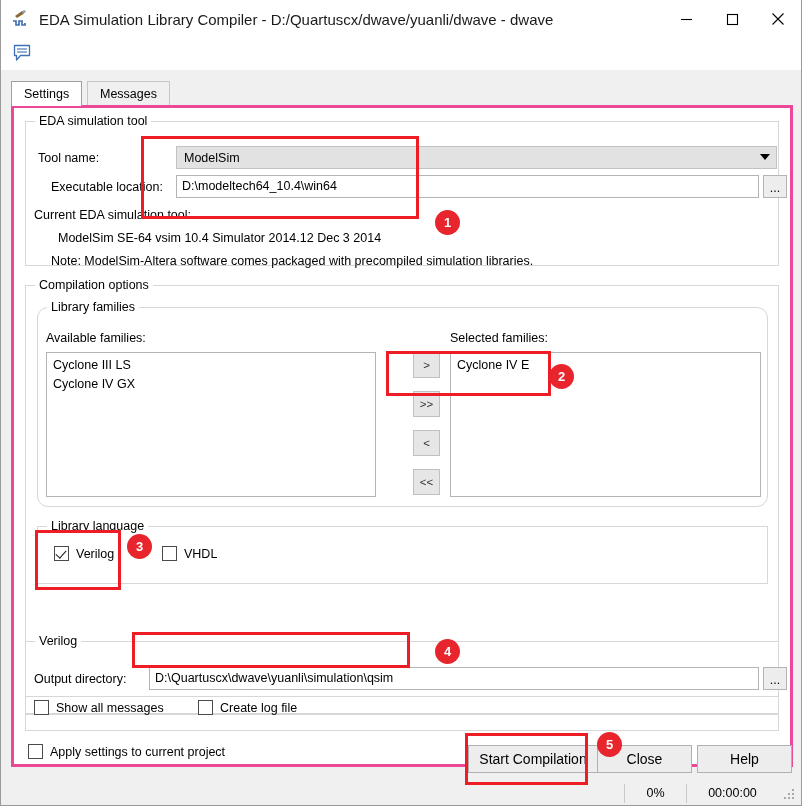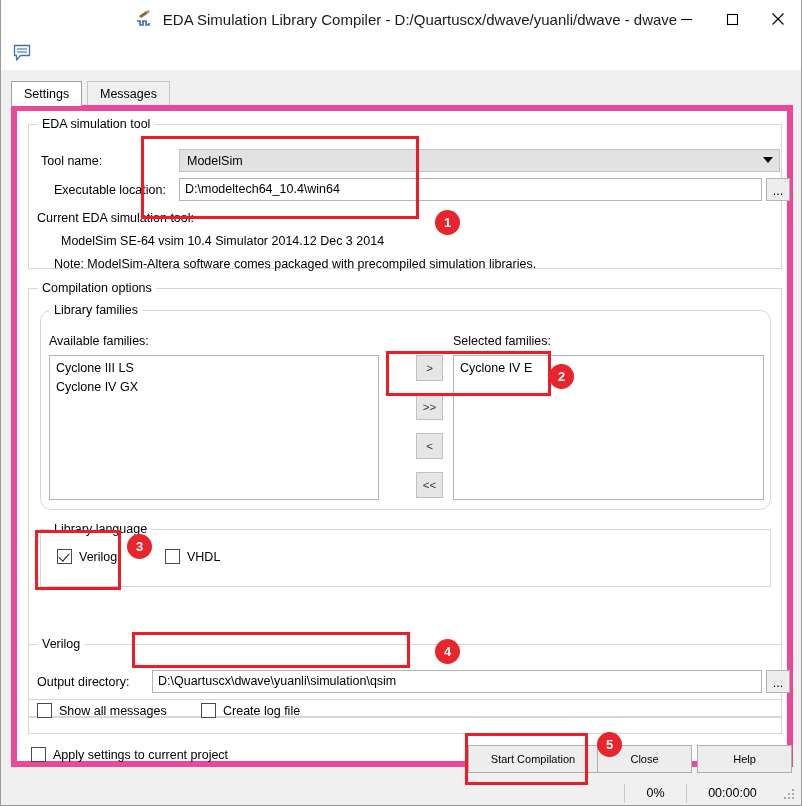--- a/index.html
+++ b/index.html
@@ -27,21 +27,20 @@
   }
 
   
   #titlebar {
     position: absolute;
     left: 0; top: 0; right: 0;
     height: 38px;
     background: #ffffff;
     display: flex;
     align-items: center;
-    justify-content: center;
   }
   #app-icon {
     width: 20px; height: 20px;
     margin-left: 10px; margin-right: 8px;
     flex: 0 0 auto;
     position: relative;
   }
   #title-text {
     font-size: 15px;
     color: #1a1a1a;
@@ -107,21 +106,21 @@
   }
   #tab-settings { left: 0; }
   #tab-messages { left: 76px; background:#f0f0f0; }
 
   
   #panel {
     position: absolute;
     left: 10px; top: 35px;
     width: 782px; height: 662px;
     background: #ffffff;
-    border: 6px solid #ec4899;
+    border: 3px solid #ec4899;
   }
 
   
   .group {
     position: absolute;
     border: 1px solid #d7d7d7;
     background: transparent;
   }
   .group > .legend {
     position: absolute;
@@ -244,21 +243,21 @@
     color: #000;
   }
 
   
   .pbtn {
     position: absolute;
     height: 28px;
     background: #ededed;
     border: 1px solid #b0b0b0;
     display: flex; align-items: center; justify-content: center;
-    font-size: 11px;
+    font-size: 14px;
     cursor: default;
     color: #000;
   }
 
   
   #statusbar {
     position: absolute;
     left: 0; right: 0; bottom: 0;
     height: 24px;
     background: #f0f0f0;

